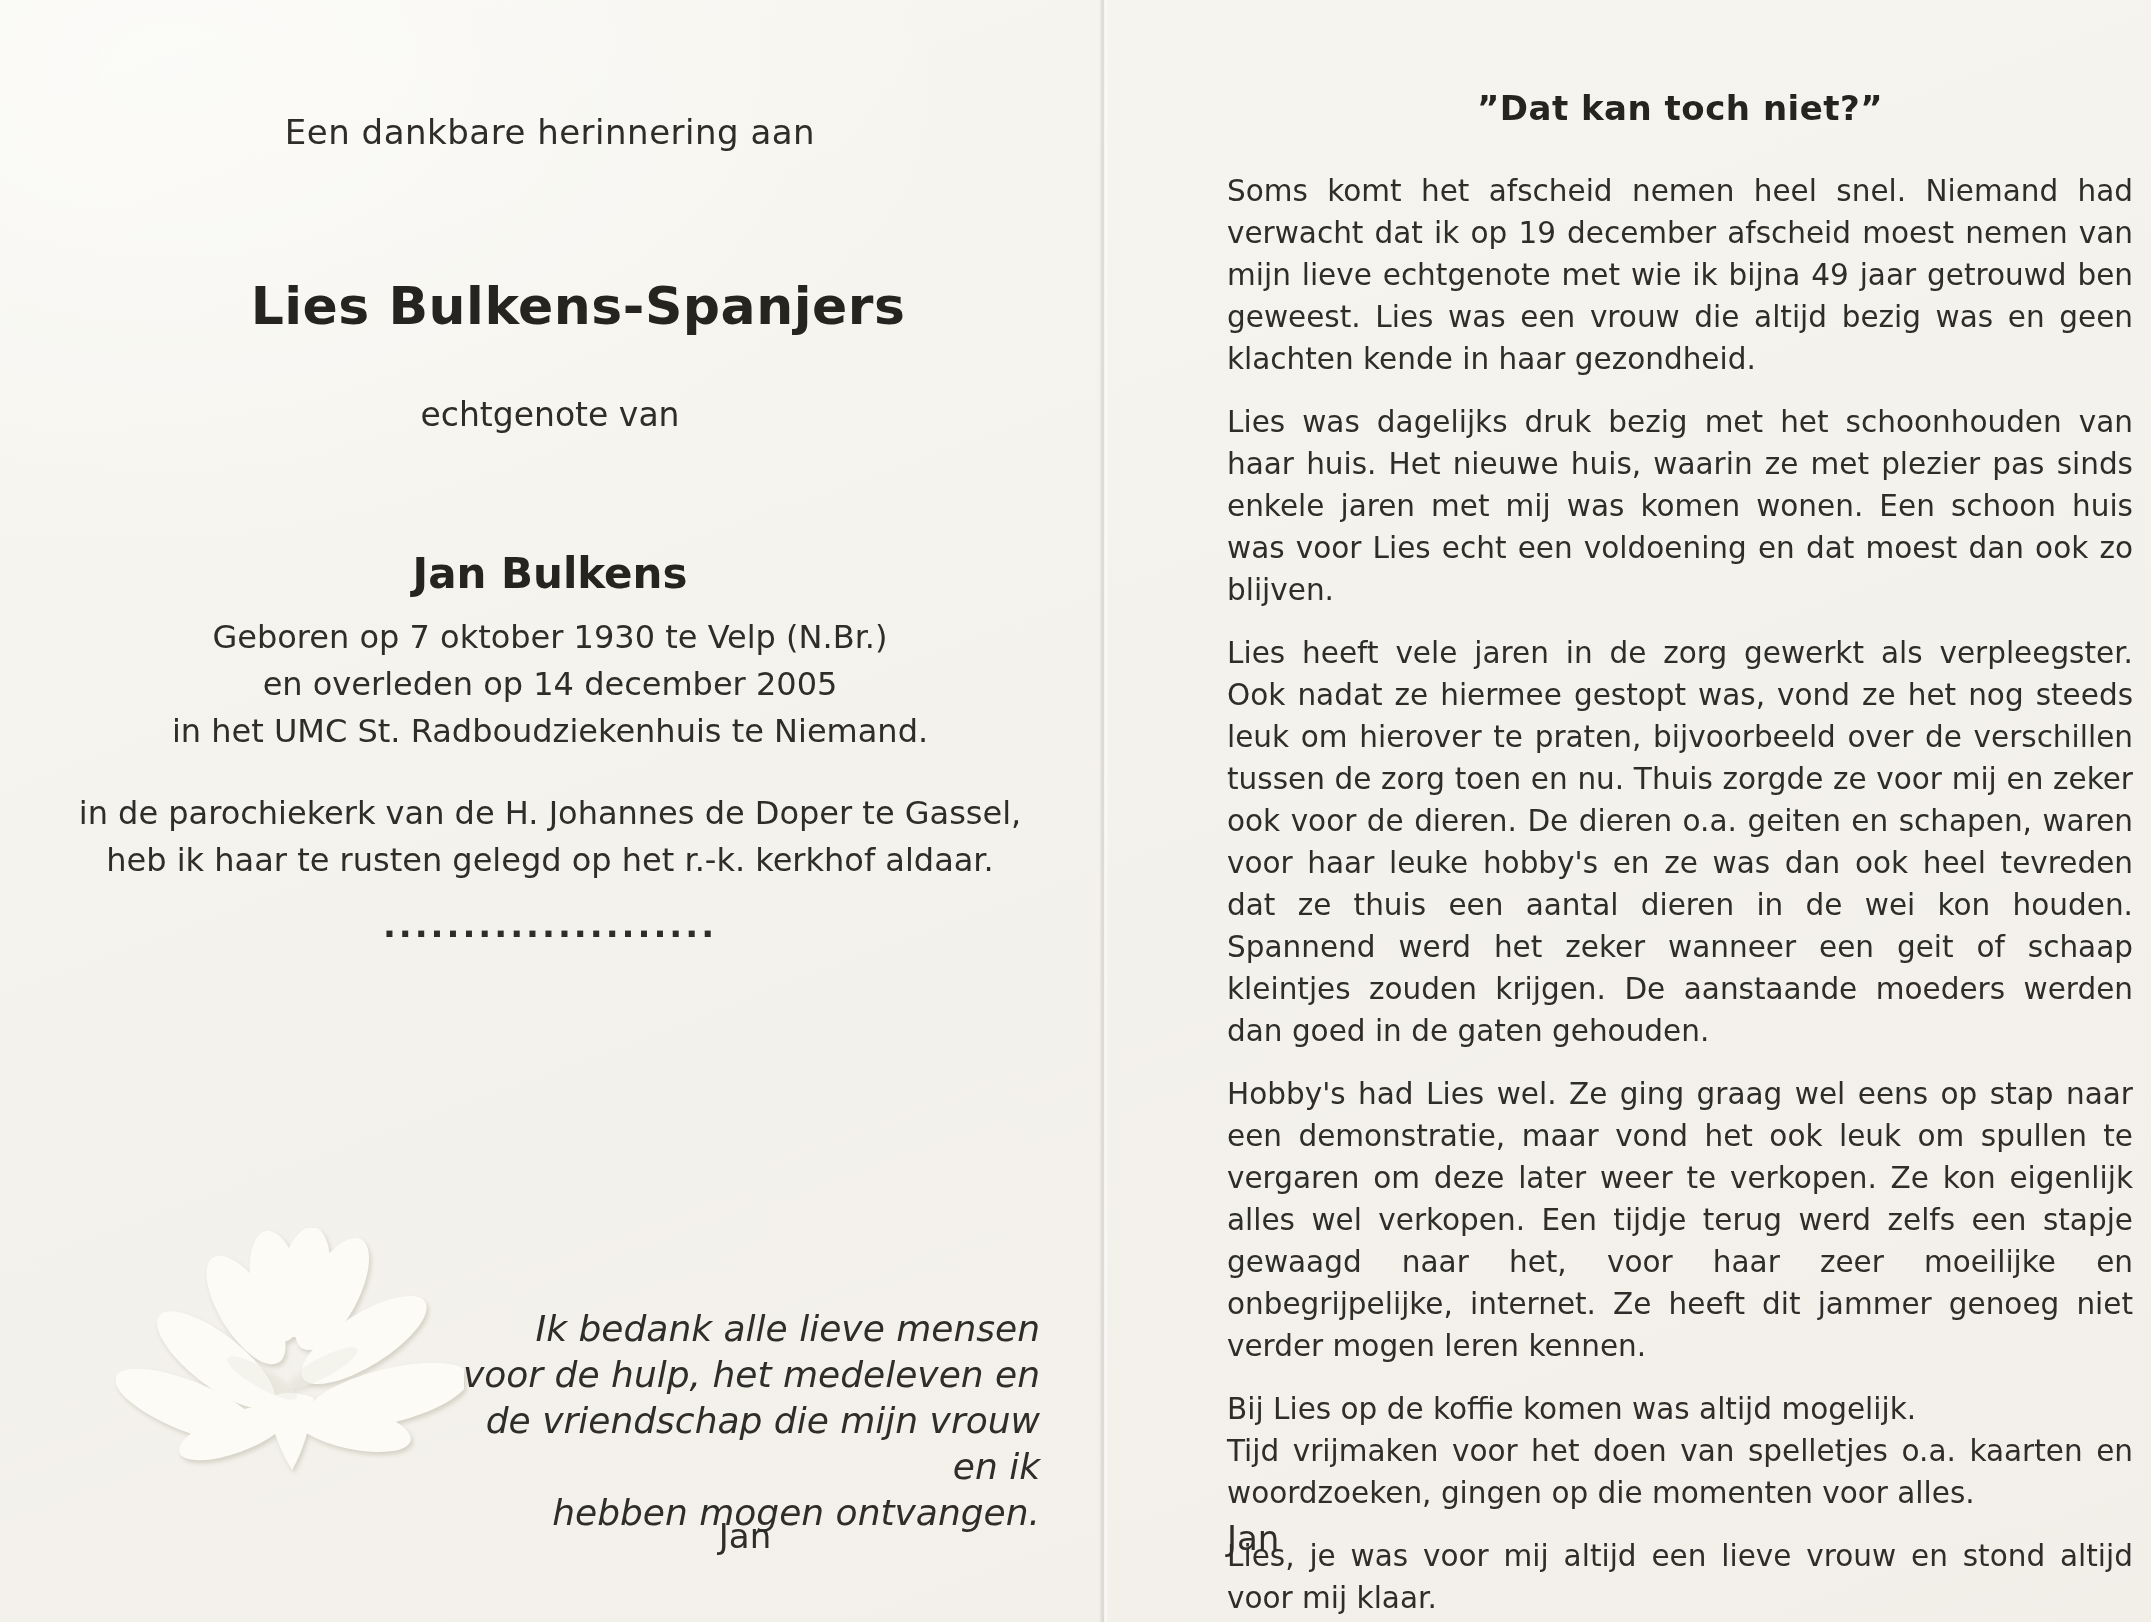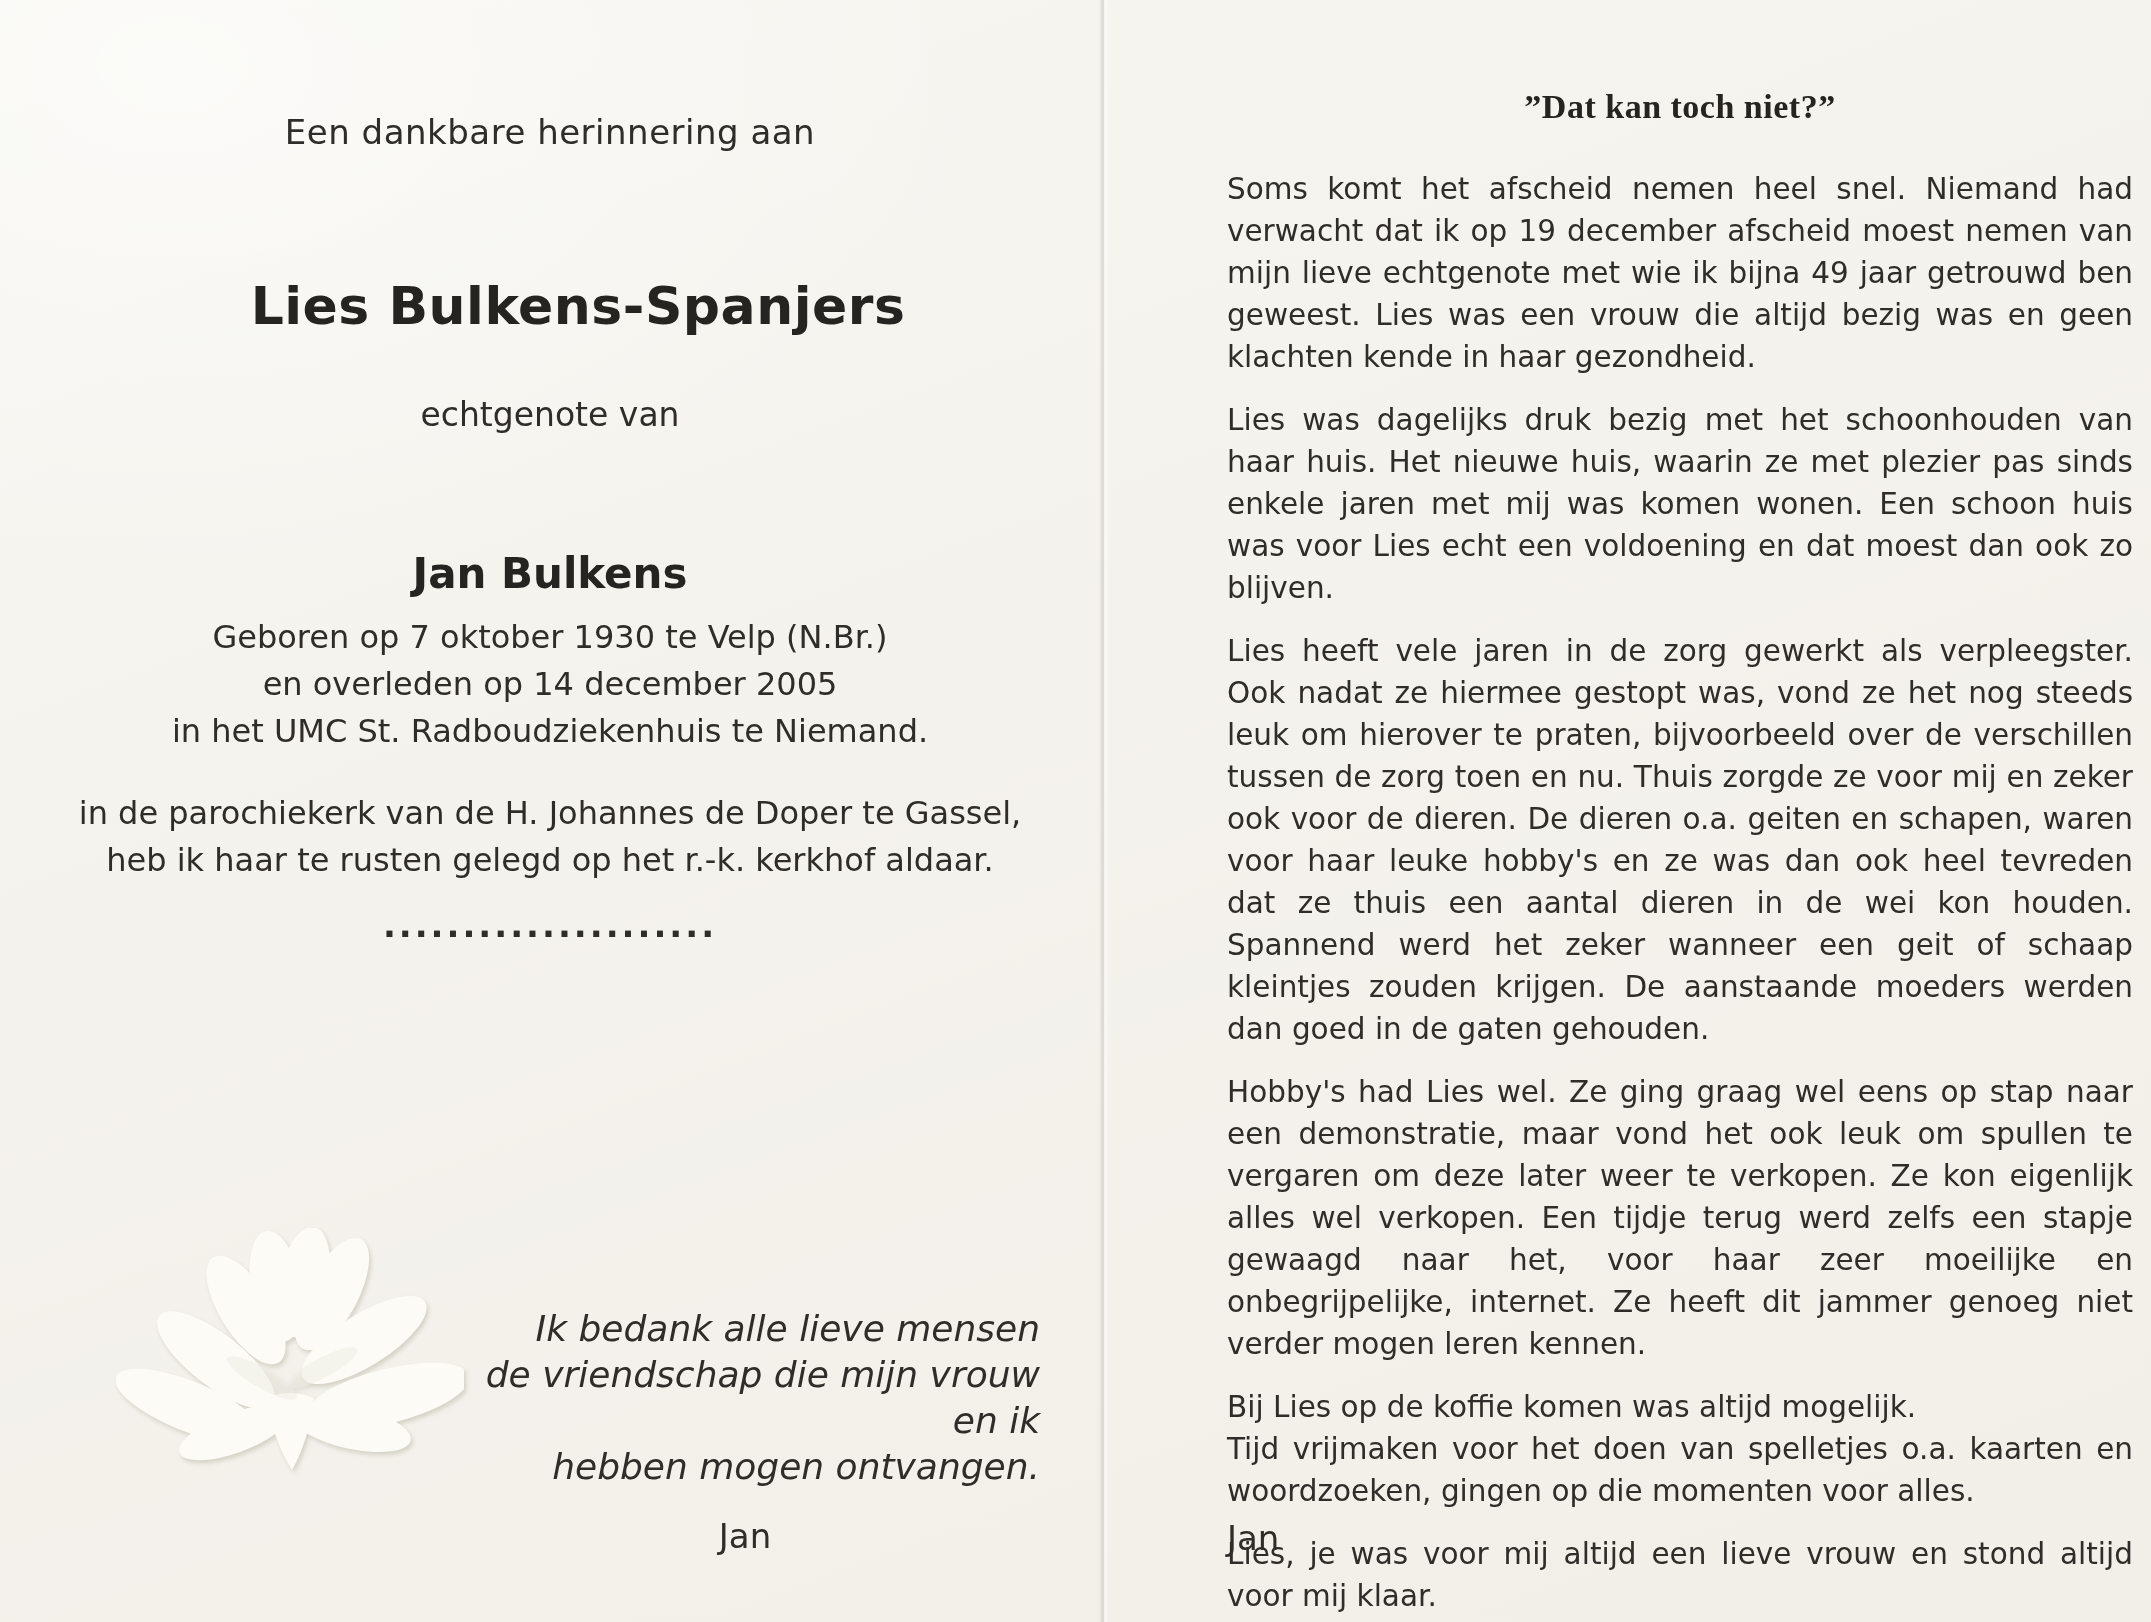--- a/index.html
+++ b/index.html
@@ -42,21 +42,21 @@
                font-size:36px;line-height:46px;text-align:right;font-style:italic;}
   .sig-left   {position:absolute;left:450px;top:1516px;width:590px;
                text-align:center;font-size:34px;}
   .flower     {position:absolute;left:116px;top:1228px;
                filter:drop-shadow(2px 3px 2px rgba(165,160,142,.38));}
 
   
   .right-page{position:absolute;left:1103px;top:0;width:1048px;height:100%;}
   .right-col{position:absolute;left:124px;top:88px;width:906px;}
   .title{font-size:34px;font-weight:bold;color:var(--ink-strong);
-         text-align:center;margin:0 0 42px 0;letter-spacing:.5px;font-family:Liberation Serif, serif;}
+         text-align:center;margin:0 0 42px 0;letter-spacing:.5px;}
   .para{font-size:29.5px;line-height:42px;text-align:justify;
         margin:4px 0 21px 0;white-space:pre-line;}
   .sig-right{position:absolute;left:124px;top:1518px;font-size:34px;}
 </style>
 </head>
 <body>
 
 <div class="card">
 
   <div class="left-page">
@@ -93,20 +93,21 @@
         <path d="M150 170 Q174 160 198 170 Q192 215 176 242 Q158 214 150 170 Z"></path>
       </g>
       <g fill="#efede4" opacity="0.55">
         <ellipse cx="146" cy="150" rx="40" ry="10" transform="rotate(30 146 150)"></ellipse>
         <ellipse cx="206" cy="140" rx="40" ry="10" transform="rotate(-28 206 140)"></ellipse>
       </g>
     </svg>
 
     <div class="thanks">
         <div>Ik bedank alle lieve mensen</div>
+        <div>voor de hulp, het medeleven en</div>
         <div>de vriendschap die mijn vrouw en ik</div>
         <div>hebben mogen ontvangen.</div>
       </div>
 
     <div class="sig-left">Jan</div>
   </div>
 
   <div class="fold"></div>
 
   <div class="right-page">

